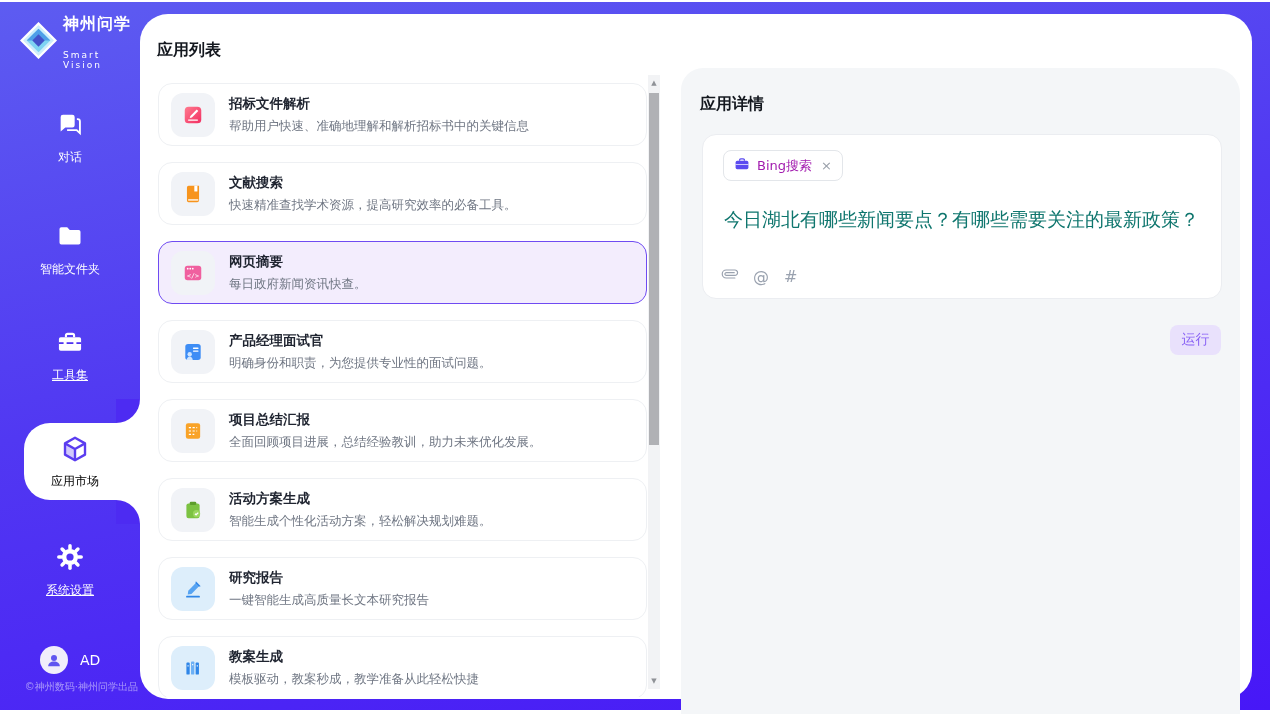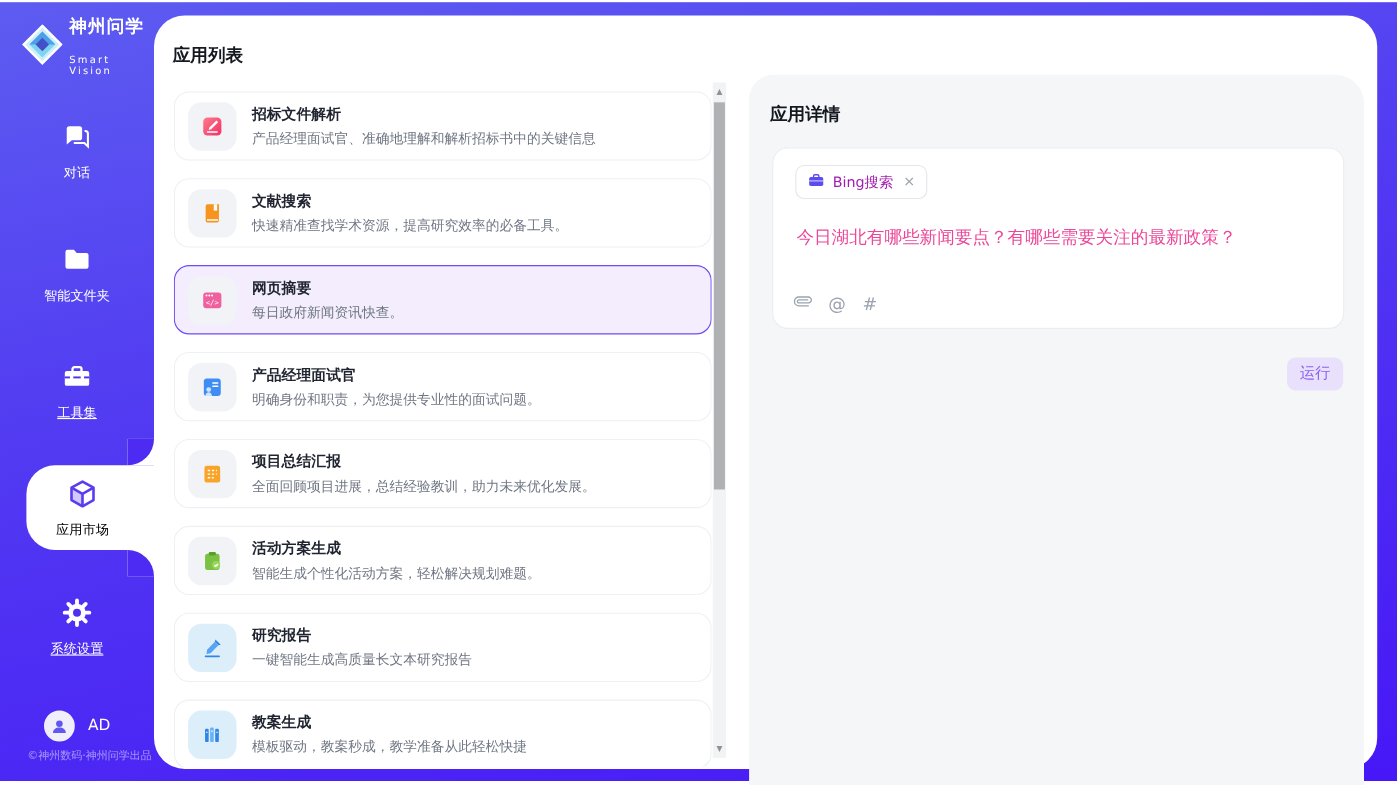--- a/index.html
+++ b/index.html
@@ -66,21 +66,21 @@
   .scroll-thumb { position:absolute; top:18px; left:1px; width:10px; height:352px; background:#b0b1b5; cursor:pointer; }
   .scroll-arrow.down { position:absolute; bottom:0; }
 
   
   .detail-card { position:absolute; left:21px; top:66px; width:520px; height:165px;
     background:#fff; border:1px solid #ebedf1; border-radius:14px; }
   .tool-tag { position:absolute; left:20px; top:15px; height:31px; display:inline-flex; align-items:center;
     gap:7px; padding:0 10px; border:1px solid #e3e6ea; border-radius:8px; background:#fff; cursor:pointer; }
   .tag-label { font-size:13px; color:#a21caf; }
   .tag-close { font-size:13px; color:#9aa0aa; margin-left:2px; cursor:pointer; }
-  .query-text { position:absolute; left:21px; top:70px; right:20px; font-size:16px; color:#ec4899; line-height:1.5; cursor:text;font-family:Liberation Serif, serif; }
+  .query-text { position:absolute; left:21px; top:70px; right:20px; font-size:19px; color:#0f766e; line-height:1.5; cursor:text; }
   .attach-row { position:absolute; left:19px; bottom:12px; display:flex; align-items:center; gap:15px; }
   .attach-glyph { font-size:16px; color:#9aa2af; cursor:pointer; }
   .run-btn { position:absolute; right:19px; top:257px; width:51px; height:30px; border:none;
     background:#e9e1fc; color:#8a63f5; font-size:14px; border-radius:8px; cursor:pointer;
     font-family:inherit; display:flex; align-items:center; justify-content:center; }
 </style>
 </head>
 <body>
 
 <div class="frame">
@@ -198,21 +198,21 @@
                 <stop offset="1" stop-color="#f22f62"></stop>
           </linearGradient>
             </defs>
           <rect x="2.5" y="2.5" width="15" height="15" rx="3.5" fill="url(#g1)"></rect>
           <path d="M13.4 5l1.4 1.4-5.8 5.8-2 .6.6-2z" fill="#fff"></path>
           <path d="M6 14.6h8" stroke="#fff" stroke-width="1.2" stroke-linecap="round"></path>
         </svg>
       </span>
       <span class="card-text">
         <span class="card-name">招标文件解析</span>
-        <span class="card-desc">产品经理面试官、准确地理解和解析招标书中的关键信息</span>
+        <span class="card-desc">帮助用户快速、准确地理解和解析招标书中的关键信息</span>
       </span>
     </div>
 
     <div class="card">
       <span class="app-icon">
         <svg width="22" height="22" viewBox="0 0 20 20">
           <path d="M4.5 4A1.5 1.5 0 0 1 6 2.5h9.5v13.4a1.7 1.7 0 0 1-1.7 1.6H6A1.5 1.5 0 0 1 4.5 16z" fill="#f7941d"></path>
           <rect x="11.2" y="2.5" width="2.8" height="5.2" fill="#fff"></rect>
           <path d="M5.6 15.4h9.2" stroke="#fff" stroke-width="1.2"></path>
         </svg>

